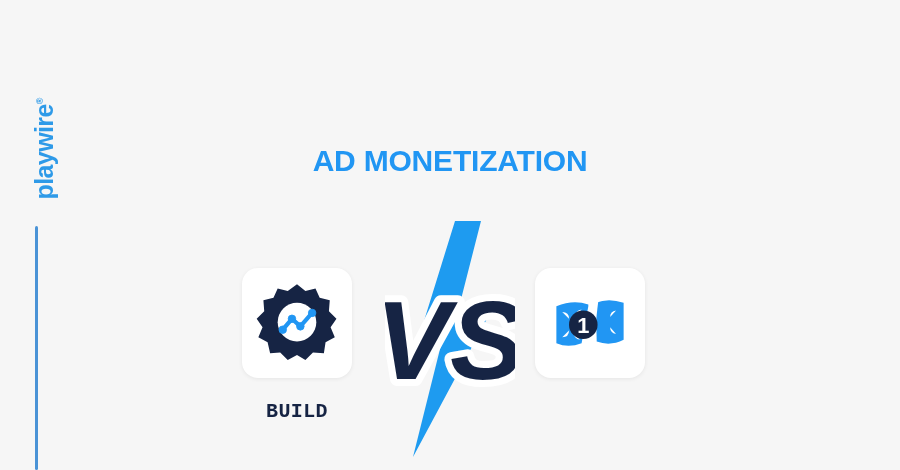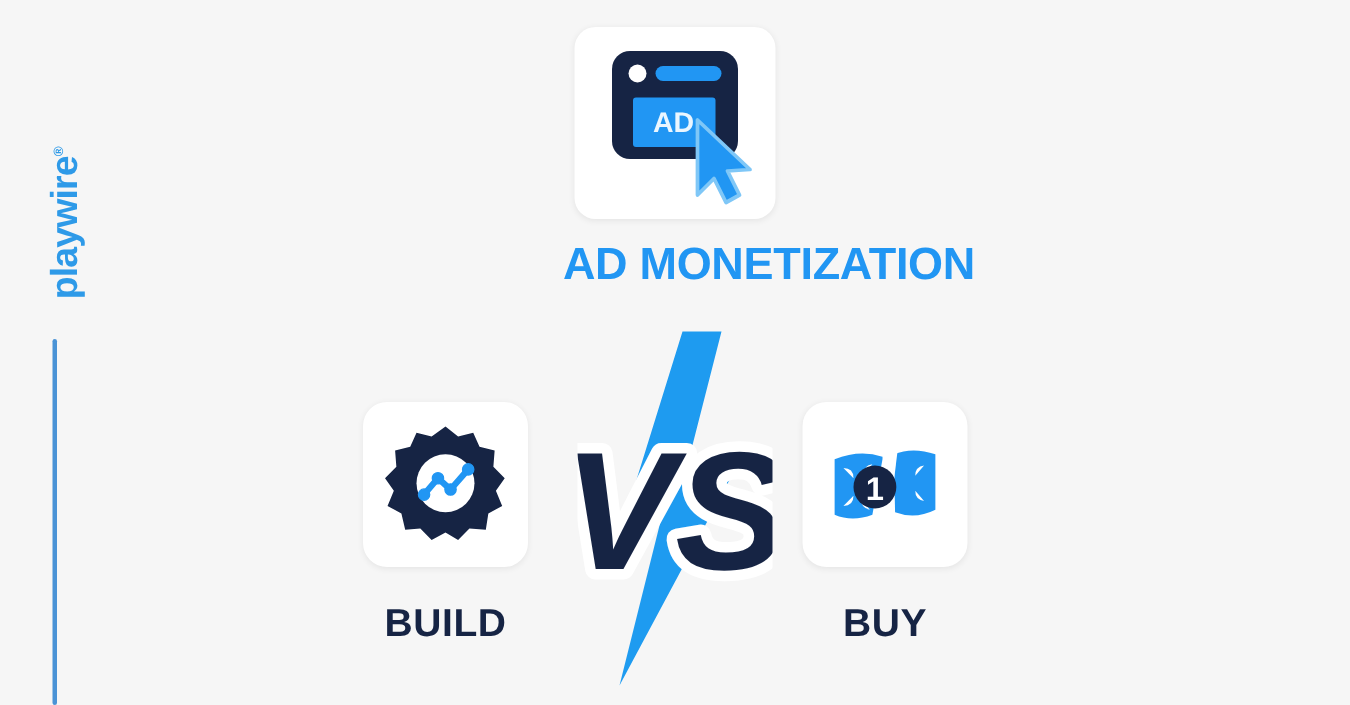--- a/index.html
+++ b/index.html
@@ -58,23 +58,23 @@
     width:134px; height:128px;
     background:#ffffff;
     border-radius:14px;
     box-shadow:0 1px 4px rgba(0,0,0,0.07);
   }
   .hero-tile svg { display:block; width:100%; height:100%; }
 
   
   .headline {
     position:absolute;
-    left:250px; top:160px;
+    left:250px; top:144px;
     width:400px;
-    text-align:right;
+    text-align:center;
     color:#2196f3;
     font-size:30px;
     font-weight:bold;
     line-height:1.14;
     letter-spacing:-0.2px;
   }
   .headline .l1, .headline .l2 { display:block; }
 
   
   .option {
@@ -91,23 +91,24 @@
     background:#ffffff;
     border-radius:16px;
     box-shadow:0 1px 4px rgba(0,0,0,0.07);
     display:flex; align-items:center; justify-content:center;
   }
   .option-tile svg { display:block; width:84px; height:84px; }
 
   .option-label {
     margin-top:22px;
     color:#162444;
-    font-size:26px;
+    font-size:20px;
     font-weight:bold;
     letter-spacing:0.4px;
+    font-family:Liberation Mono, monospace;
   }
 
   
   .vs-badge {
     position:absolute;
     left:385px; top:219px;
     width:130px; height:240px;
   }
   .vs-badge svg { display:block; width:100%; height:100%; }
 </style>
@@ -116,37 +117,20 @@
 
 <div class="stage">
 
   <div class="brand-rail">
     <div class="brand-wordmark">
       <span>playwire</span><span class="reg">®</span>
     </div>
     <div class="brand-line"></div>
   </div>
 
-  <div class="hero-tile">
-    <svg viewBox="0 0 134 128" xmlns="http://www.w3.org/2000/svg">
-
-      <rect x="25" y="16" width="84" height="72" rx="12" fill="#162444"></rect>
-
-      <circle cx="42" cy="31" r="6" fill="#ffffff"></circle>
-
-      <rect x="54" y="26" width="44" height="10" rx="5" fill="#2196f3"></rect>
-
-      <rect x="39" y="47" width="55" height="33" rx="2" fill="#2196f3"></rect>
-      <text x="66" y="70" text-anchor="middle" fill="#eaf6ff" font-family="Liberation Sans, sans-serif" font-size="19" font-weight="bold">AD</text>
-
-      <g>
-        <path d="M82 62 L82 112 L93 101 L101 117 L110 112 L102 96 L117 95 Z" fill="#2196f3" stroke="#7fc7f7" stroke-width="2.5" stroke-linejoin="round"></path>
-      </g>
-    </svg>
-  </div>
 
   <div class="headline">
     <span class="l1">AD MONETIZATION</span>
   </div>
 
   <div class="option build">
     <div class="option-tile">
       <svg viewBox="0 0 100 100" xmlns="http://www.w3.org/2000/svg">
         <g fill="#162444">
           <path d="M50 4 L60 12 L72 9 L77 20 L89 23 L88 36 L97 45 L90 55 L95 67 L84 73 L82 86
@@ -182,21 +166,20 @@
           <path d="M40 34 q-7 1 -7 8 z"></path>
           <path d="M38 70 q-7 -1 -7 -8 z"></path>
           <path d="M81 35 q-7 1 -7 8 z"></path>
           <path d="M81 63 q-7 -1 -7 -8 z"></path>
         </g>
 
         <circle cx="42" cy="52" r="17" fill="#162444"></circle>
         <text x="42" y="62" text-anchor="middle" fill="#ffffff" font-family="Liberation Sans, sans-serif" font-size="26" font-weight="bold">1</text>
       </svg>
     </div>
-    <div class="option-label">BUY</div>
   </div>
 
   <div class="vs-badge">
     <svg viewBox="0 0 130 240" xmlns="http://www.w3.org/2000/svg">
 
       <path d="M70 2 L34 118 L58 118 L28 238 L104 96 L72 96 L96 2 Z" fill="#1e9bf0"></path>
 
       <g font-family="Liberation Sans, sans-serif" font-size="112" font-weight="bold" font-style="italic" text-anchor="middle">
         <text x="65" y="160" fill="#ffffff" stroke="#ffffff" stroke-width="14" stroke-linejoin="round">VS</text>
         <text x="65" y="160" fill="#162444">VS</text>

